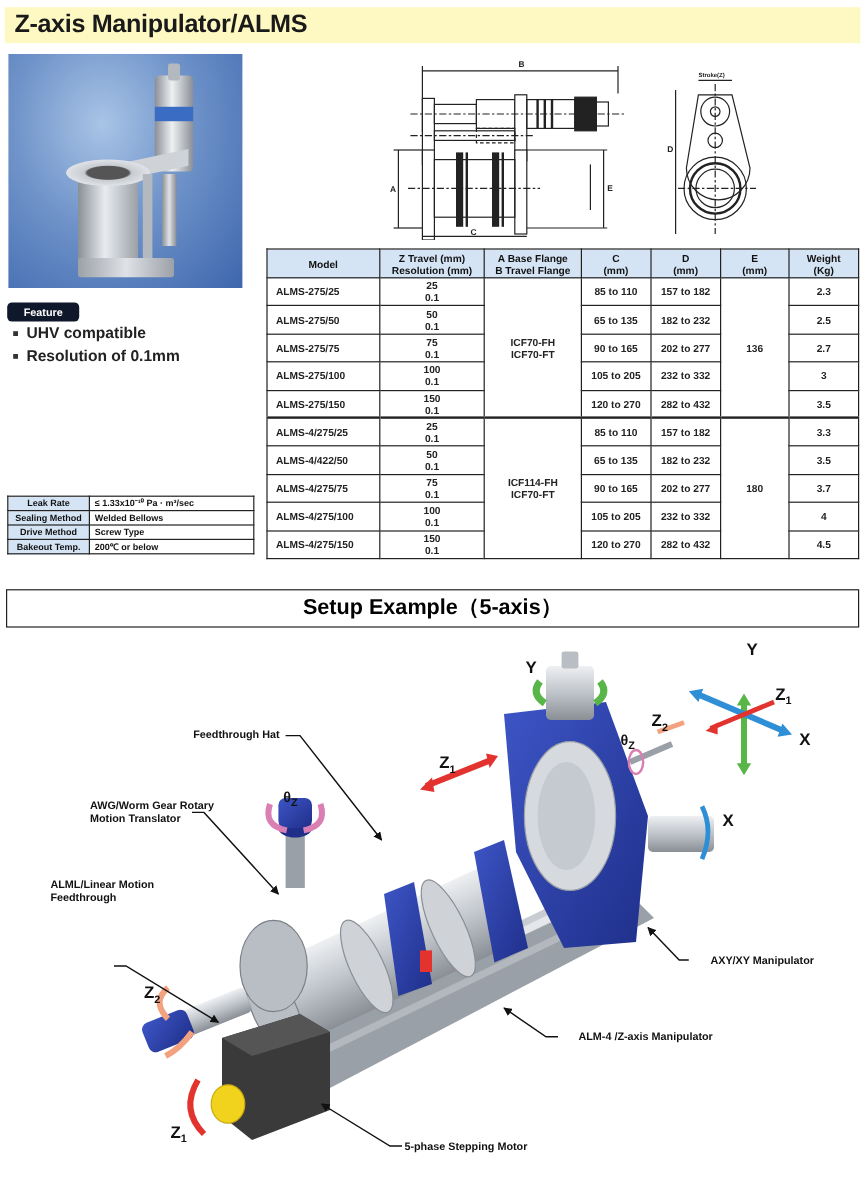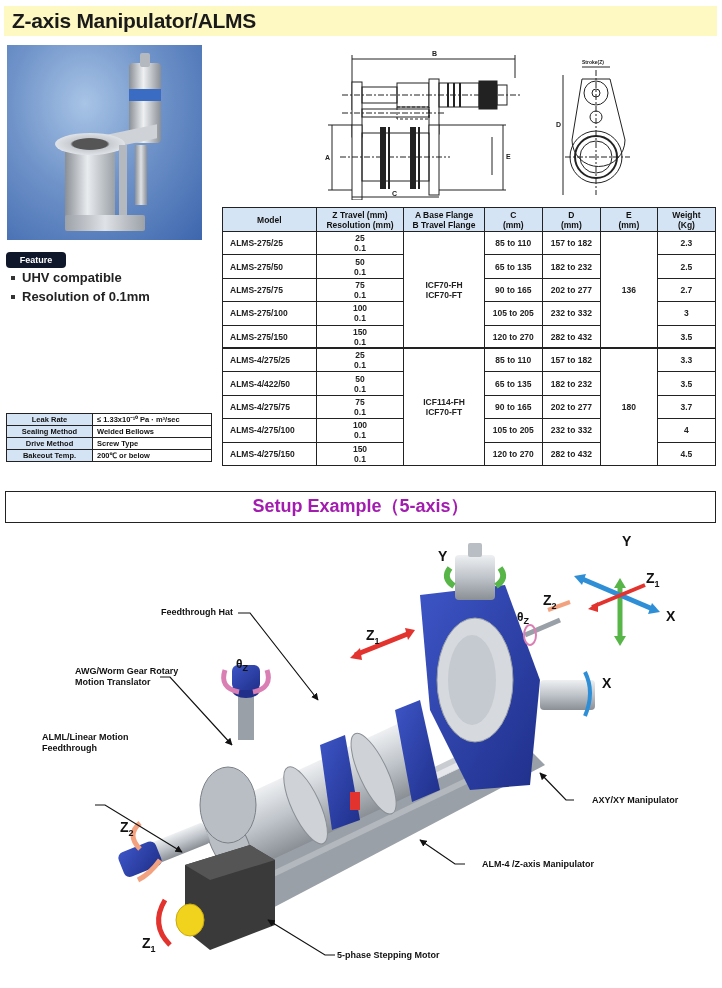--- a/index.html
+++ b/index.html
@@ -27,24 +27,24 @@
   .spec-table td.model { text-align: left; padding-left: 7px; }
   .spec-table td.group-sep { border-top: 2.5px solid #222; margin-left: 19px; }
 
   .feature-badge { position: absolute; left: 6px; top: 252px; width: 60px; height: 16px; background: #0f172a; border-radius: 4px; color: #fff; font-size: 9px; font-weight: bold; text-align: center; line-height: 16px; }
   .feature-list { position: absolute; left: 10px; top: 270px; list-style: none; font-size: 13px; font-weight: bold; color: #222; width: 200px; }
   .feature-list li { position: relative; padding-left: 12px; line-height: 15px; margin-bottom: 4px; }
   .feature-list li::before { content: ""; position: absolute; left: 1px; top: 6px; width: 4px; height: 4px; background: #333; }
 
   .props-table { position: absolute; left: 6px; top: 413px; width: 206px; border-collapse: collapse; font-size: 7.5px; font-weight: bold; }
   .props-table td { border: 1.5px solid #222; height: 12px; line-height: 10px; padding: 0 4px; }
-  .props-table td.k { background: #d5e4f4; text-align: center; width: 86px; }
+  .props-table td.k { background: #d5e4f4; text-align: center; width: 68px; }
 
   .setup-bar { position: absolute; left: 5px; top: 491px; width: 711px; height: 32px; border: 1.5px solid #222; text-align: center; }
-  .setup-bar h2 { font-size: 18px; font-weight: bold; line-height: 29px; color: #a21caf; }
+  .setup-bar h2 { font-size: 18px; font-weight: bold; line-height: 29px; color: #000000; }
 
   .scene { position: absolute; left: 0; top: 530px; width: 722px; height: 458px; }
   .label { position: absolute; font-size: 9px; font-weight: bold; color: #111; line-height: 11px; white-space: nowrap; }
   .axis { position: absolute; font-size: 14px; font-weight: bold; color: #111; }
   .axis sub { font-size: 9px; }
 </style>
 </head>
 <body>
 
 <div class="title-bar">

